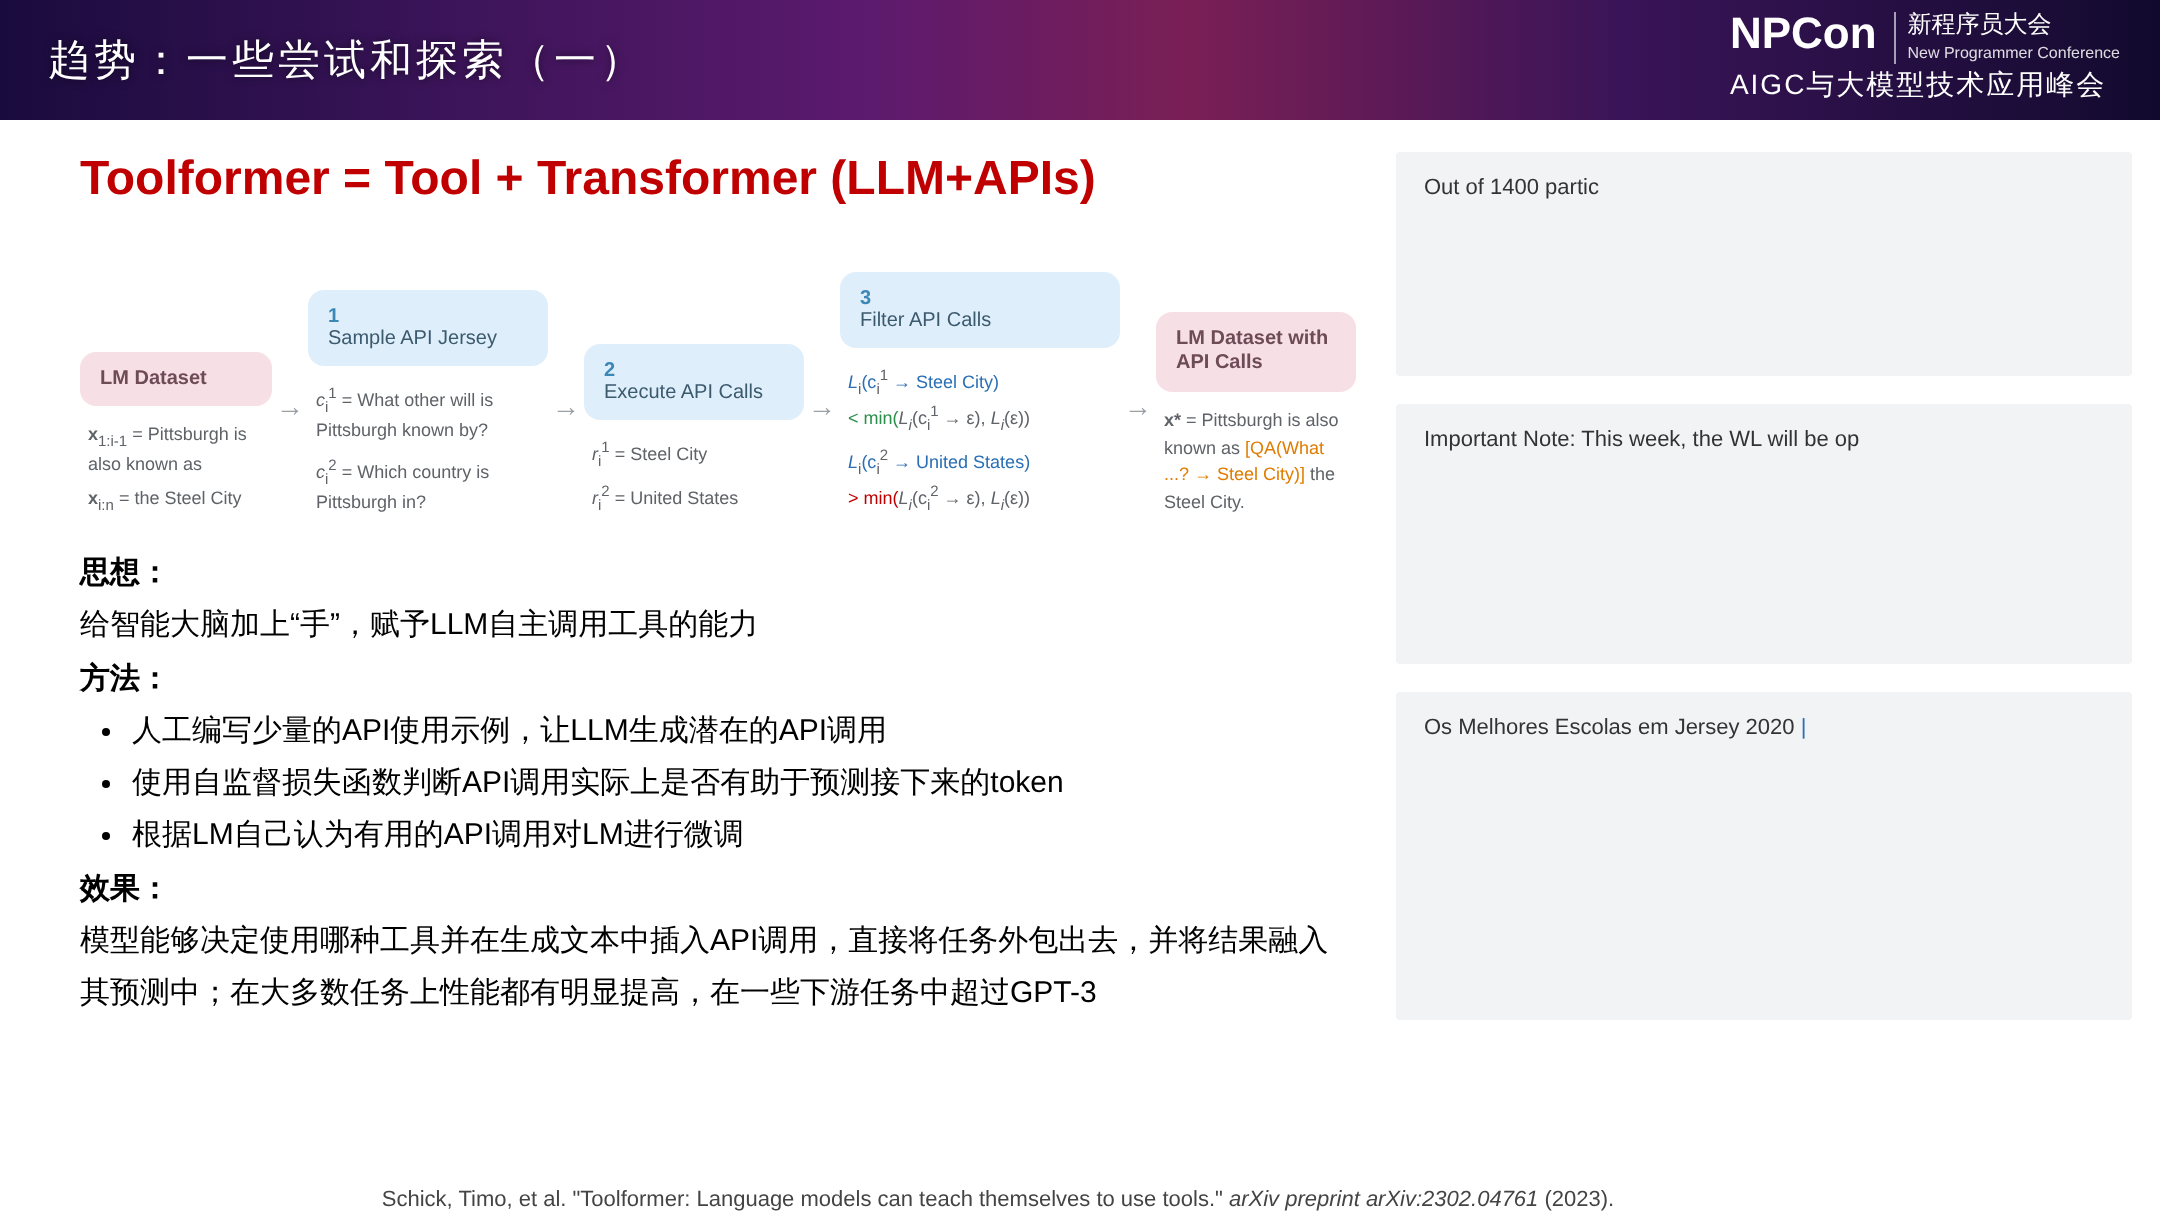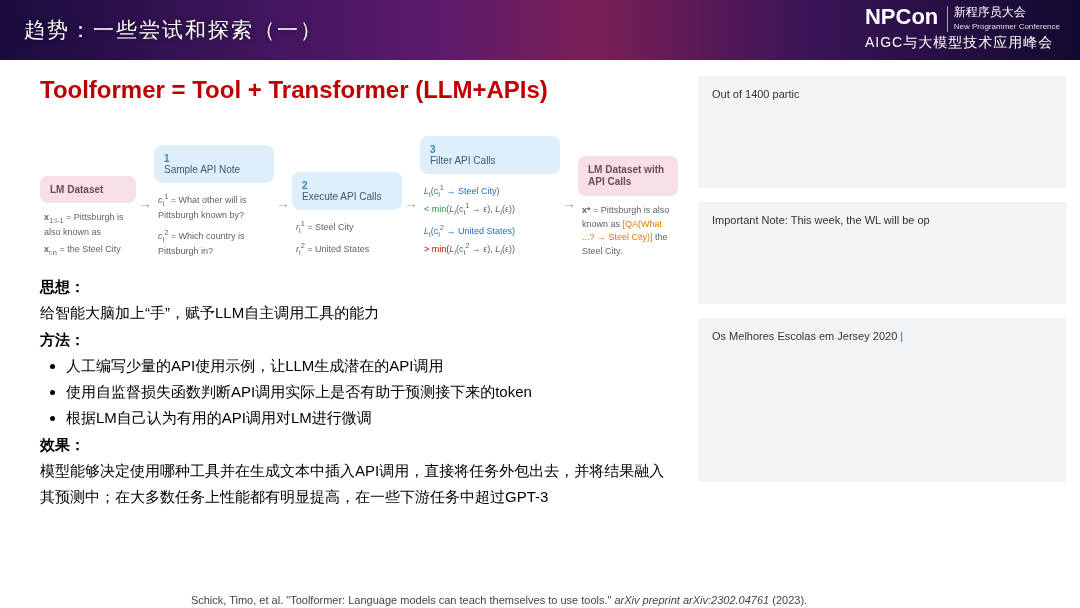--- a/index.html
+++ b/index.html
@@ -2,22 +2,21 @@
 <html><head>
 <meta charset="utf-8">
 <style>
   * { box-sizing: border-box; margin: 0; padding: 0; }
   html, body { width: 1080px; height: 608px; font-family: "Microsoft YaHei", Arial, sans-serif; background: #fff; overflow: hidden; }
   .header {
     height: 60px;
     background: linear-gradient(90deg, #1a0b3d 0%, #3a1458 20%, #5c1a6e 40%, #7a1f55 55%, #3a1458 75%, #120a2e 100%);
     position: relative;
     display: flex;
-    align-items: center;
-    padding: 0 24px;
+    padding: 16px 24px;
     color: #fff;
   }
   .header-title { font-size: 21px; font-weight: 500; letter-spacing: 2px; text-shadow: 0 0 4px rgba(0,0,0,.6); }
   .header-right { position: absolute; right: 20px; top: 6px; text-align: left; }
   .np-logo { font-size: 22px; font-weight: 900; letter-spacing: 0; line-height: 1; display: inline-block; }
   .np-sub { display: inline-block; font-size: 12px; line-height: 1.1; margin-left: 4px; vertical-align: top; border-left: 1px solid rgba(255,255,255,.6); padding-left: 6px; }
   .np-sub-en { font-size: 8px; opacity: .85; }
   .header-sub2 { font-size: 14px; margin-top: 2px; font-weight: 500; letter-spacing: 1px; }
 
   .body-wrap { display: flex; height: 548px; }
@@ -43,21 +42,21 @@
   .d-sub .b { font-weight: 700; }
 
   .content { margin-top: 14px; font-size: 15px; line-height: 1.75; color: #000; }
   .content .sec-h { font-weight: 700; }
   .content ul { list-style: disc; padding-left: 26px; }
   .citation { position: absolute; bottom: 2px; left: 0; right: -300px; text-align: center; font-size: 11px; color: #444; }
   .citation .it { font-style: italic; }
 
   .side-card { background: #f1f3f4; border-radius: 2px; padding: 12px 14px; font-size: 11px; color: #333; margin-bottom: 14px; }
   .side-card.h1 { height: 112px; }
-  .side-card.h2 { height: 102px; }
+  .side-card.h2 { height: 130px; }
   .side-card.h3 { height: 164px; }
   .side-accent { color: #2a6fb5; }
 </style>
 </head>
 <body>
 
 <div class="header">
   <div class="header-title">趋势：一些尝试和探索（一）</div>
   <div class="header-right">
     <div>
@@ -78,21 +77,21 @@
     <div class="diagram">
 
       <div class="d-col" style="flex:0 0 96px">
         <div class="d-box d-pink">LM Dataset</div>
         <div class="d-sub"><span class="b">x</span><sub>1:i-1</sub><span> = Pittsburgh is also known as</span></div>
         <div class="d-sub"><span class="b">x</span><sub>i:n</sub><span> = the Steel City</span></div>
       </div>
       <div class="d-arrow">→</div>
 
       <div class="d-col" style="flex:0 0 120px">
-        <div class="d-box d-blue"><span class="num">1</span><br><span class="lbl">Sample API Note</span></div>
+        <div class="d-box d-blue"><span class="num">1</span><br><span class="lbl">Sample API Jersey</span></div>
         <div class="d-sub"><span class="it">c</span><sub>i</sub><sup>1</sup><span> = What other will is Pittsburgh known by?</span></div>
         <div class="d-sub"><span class="it">c</span><sub>i</sub><sup>2</sup><span> = Which country is Pittsburgh in?</span></div>
       </div>
       <div class="d-arrow">→</div>
 
       <div class="d-col" style="flex:0 0 110px">
         <div class="d-box d-blue"><span class="num">2</span><br><span class="lbl">Execute API Calls</span></div>
         <div class="d-sub"><span class="it">r</span><sub>i</sub><sup>1</sup><span> = Steel City</span></div>
         <div class="d-sub"><span class="it">r</span><sub>i</sub><sup>2</sup><span> = United States</span></div>
       </div>

